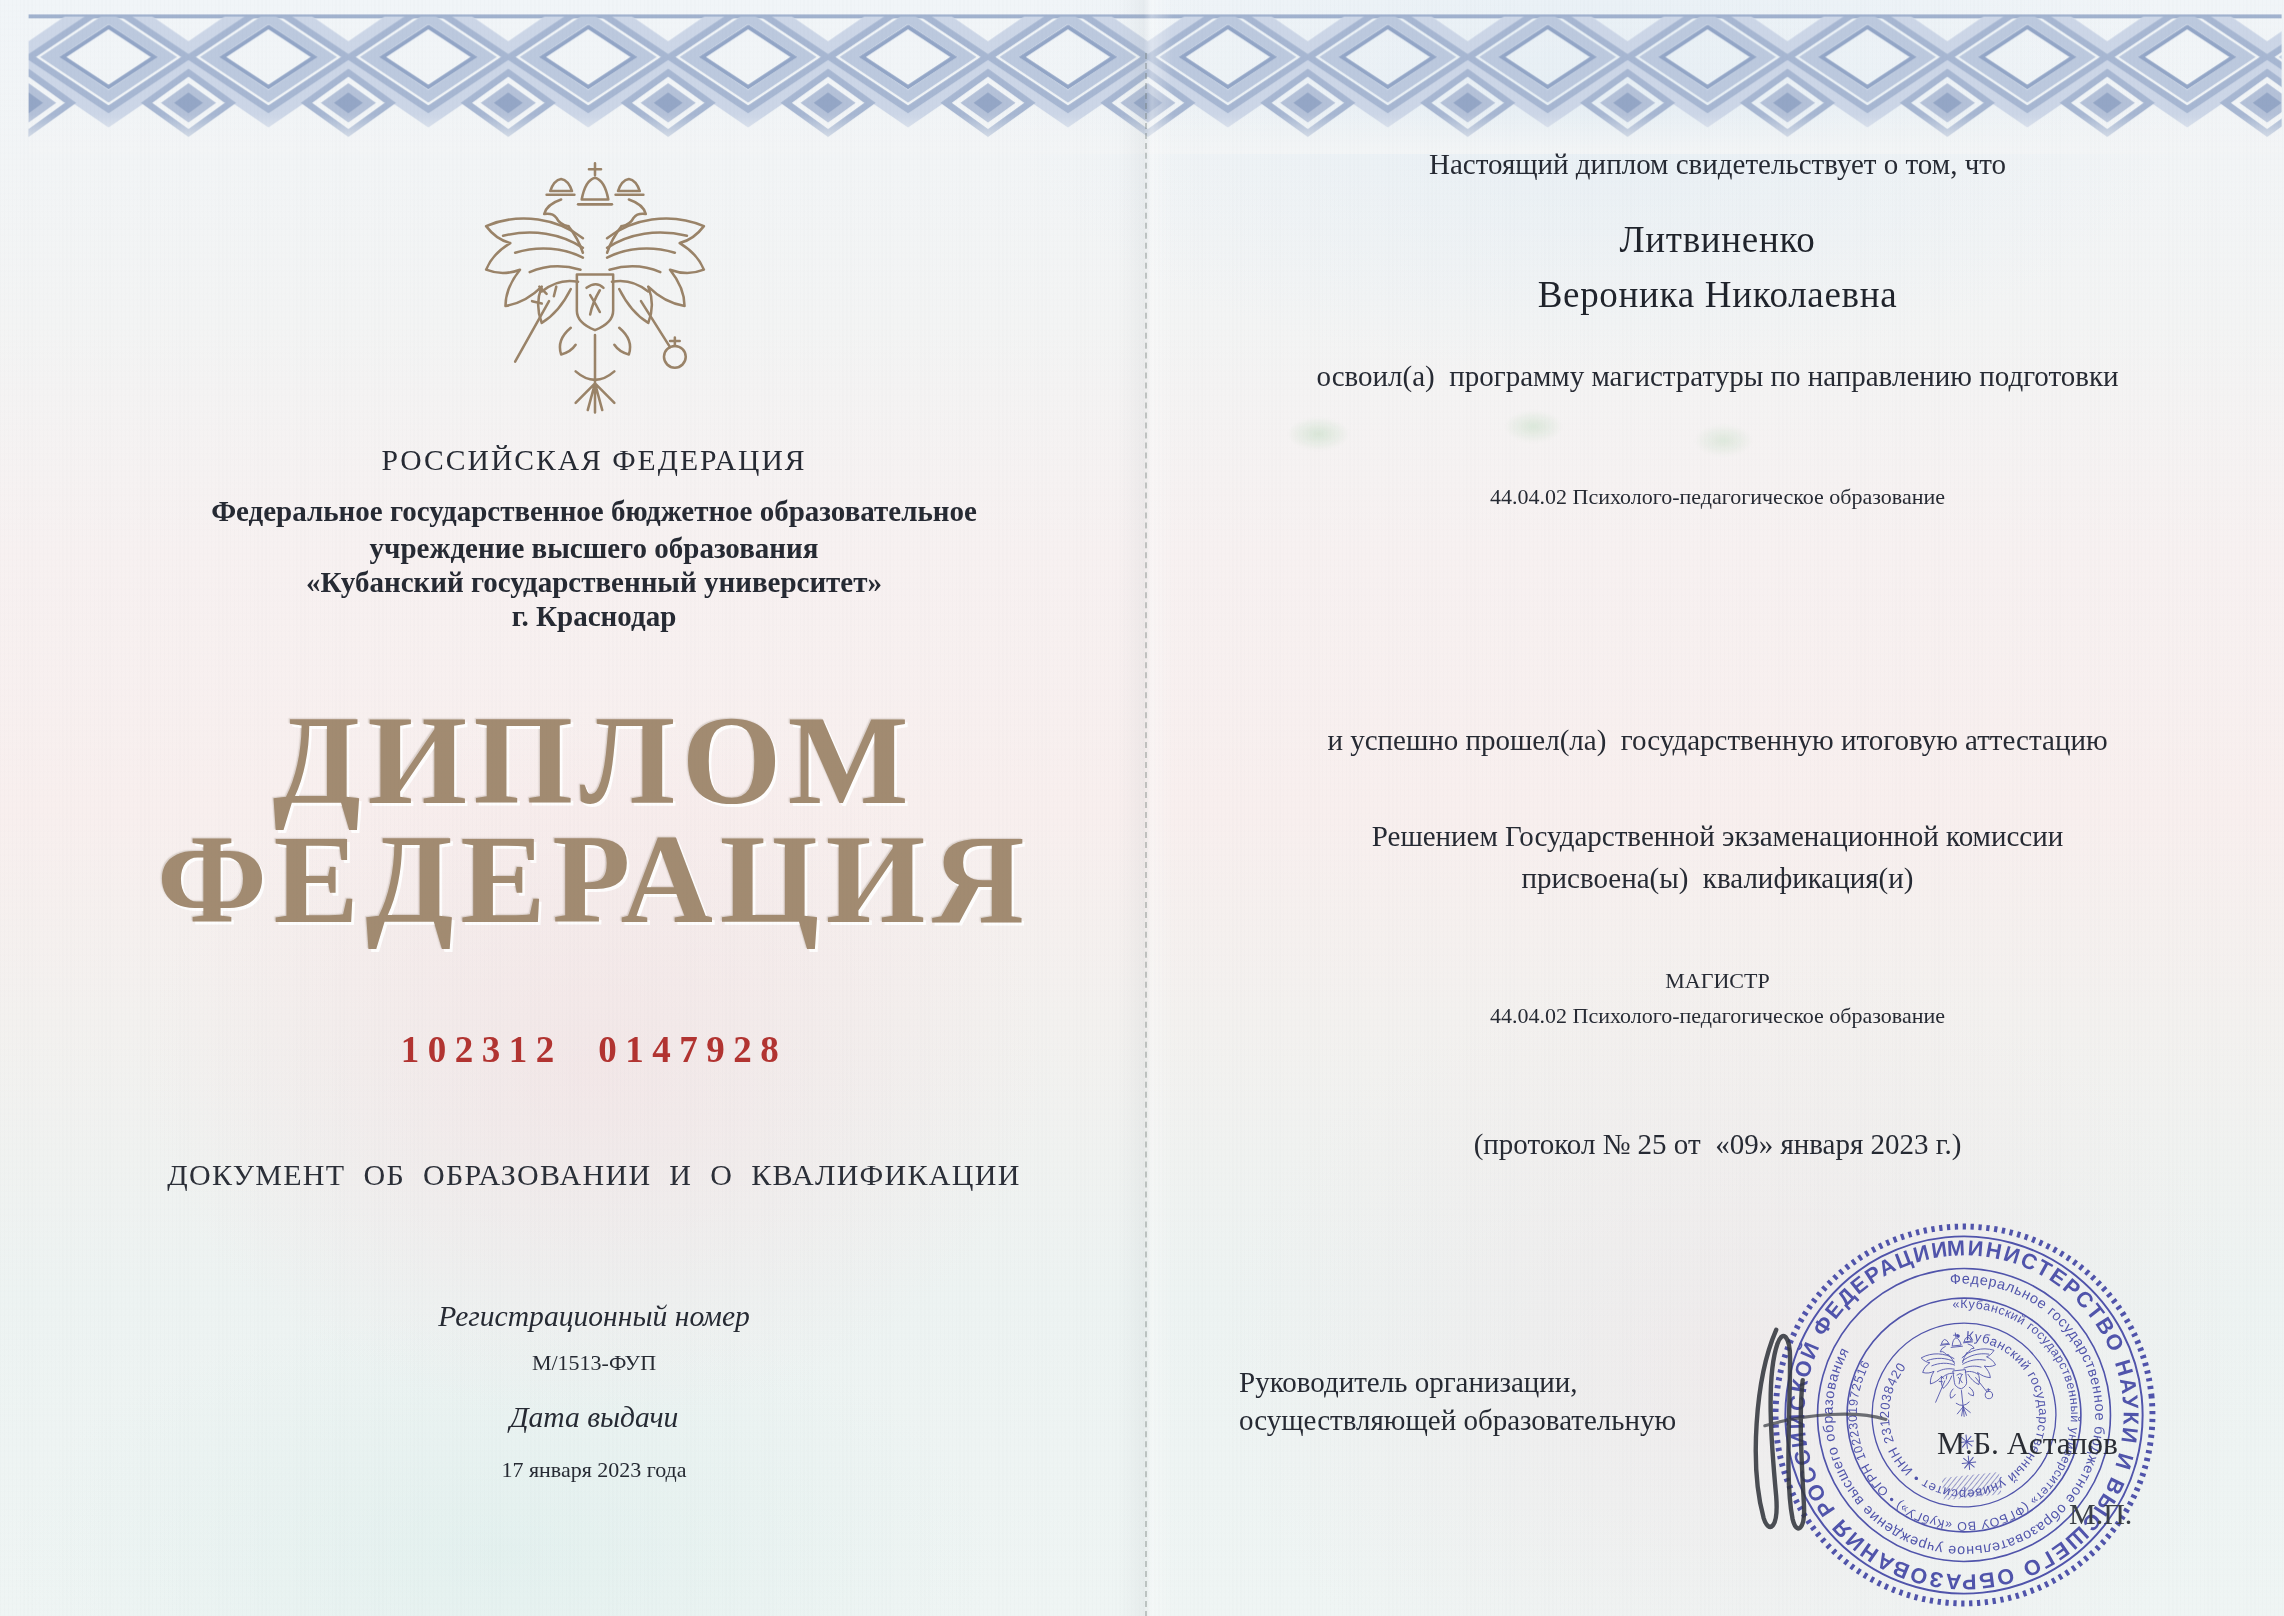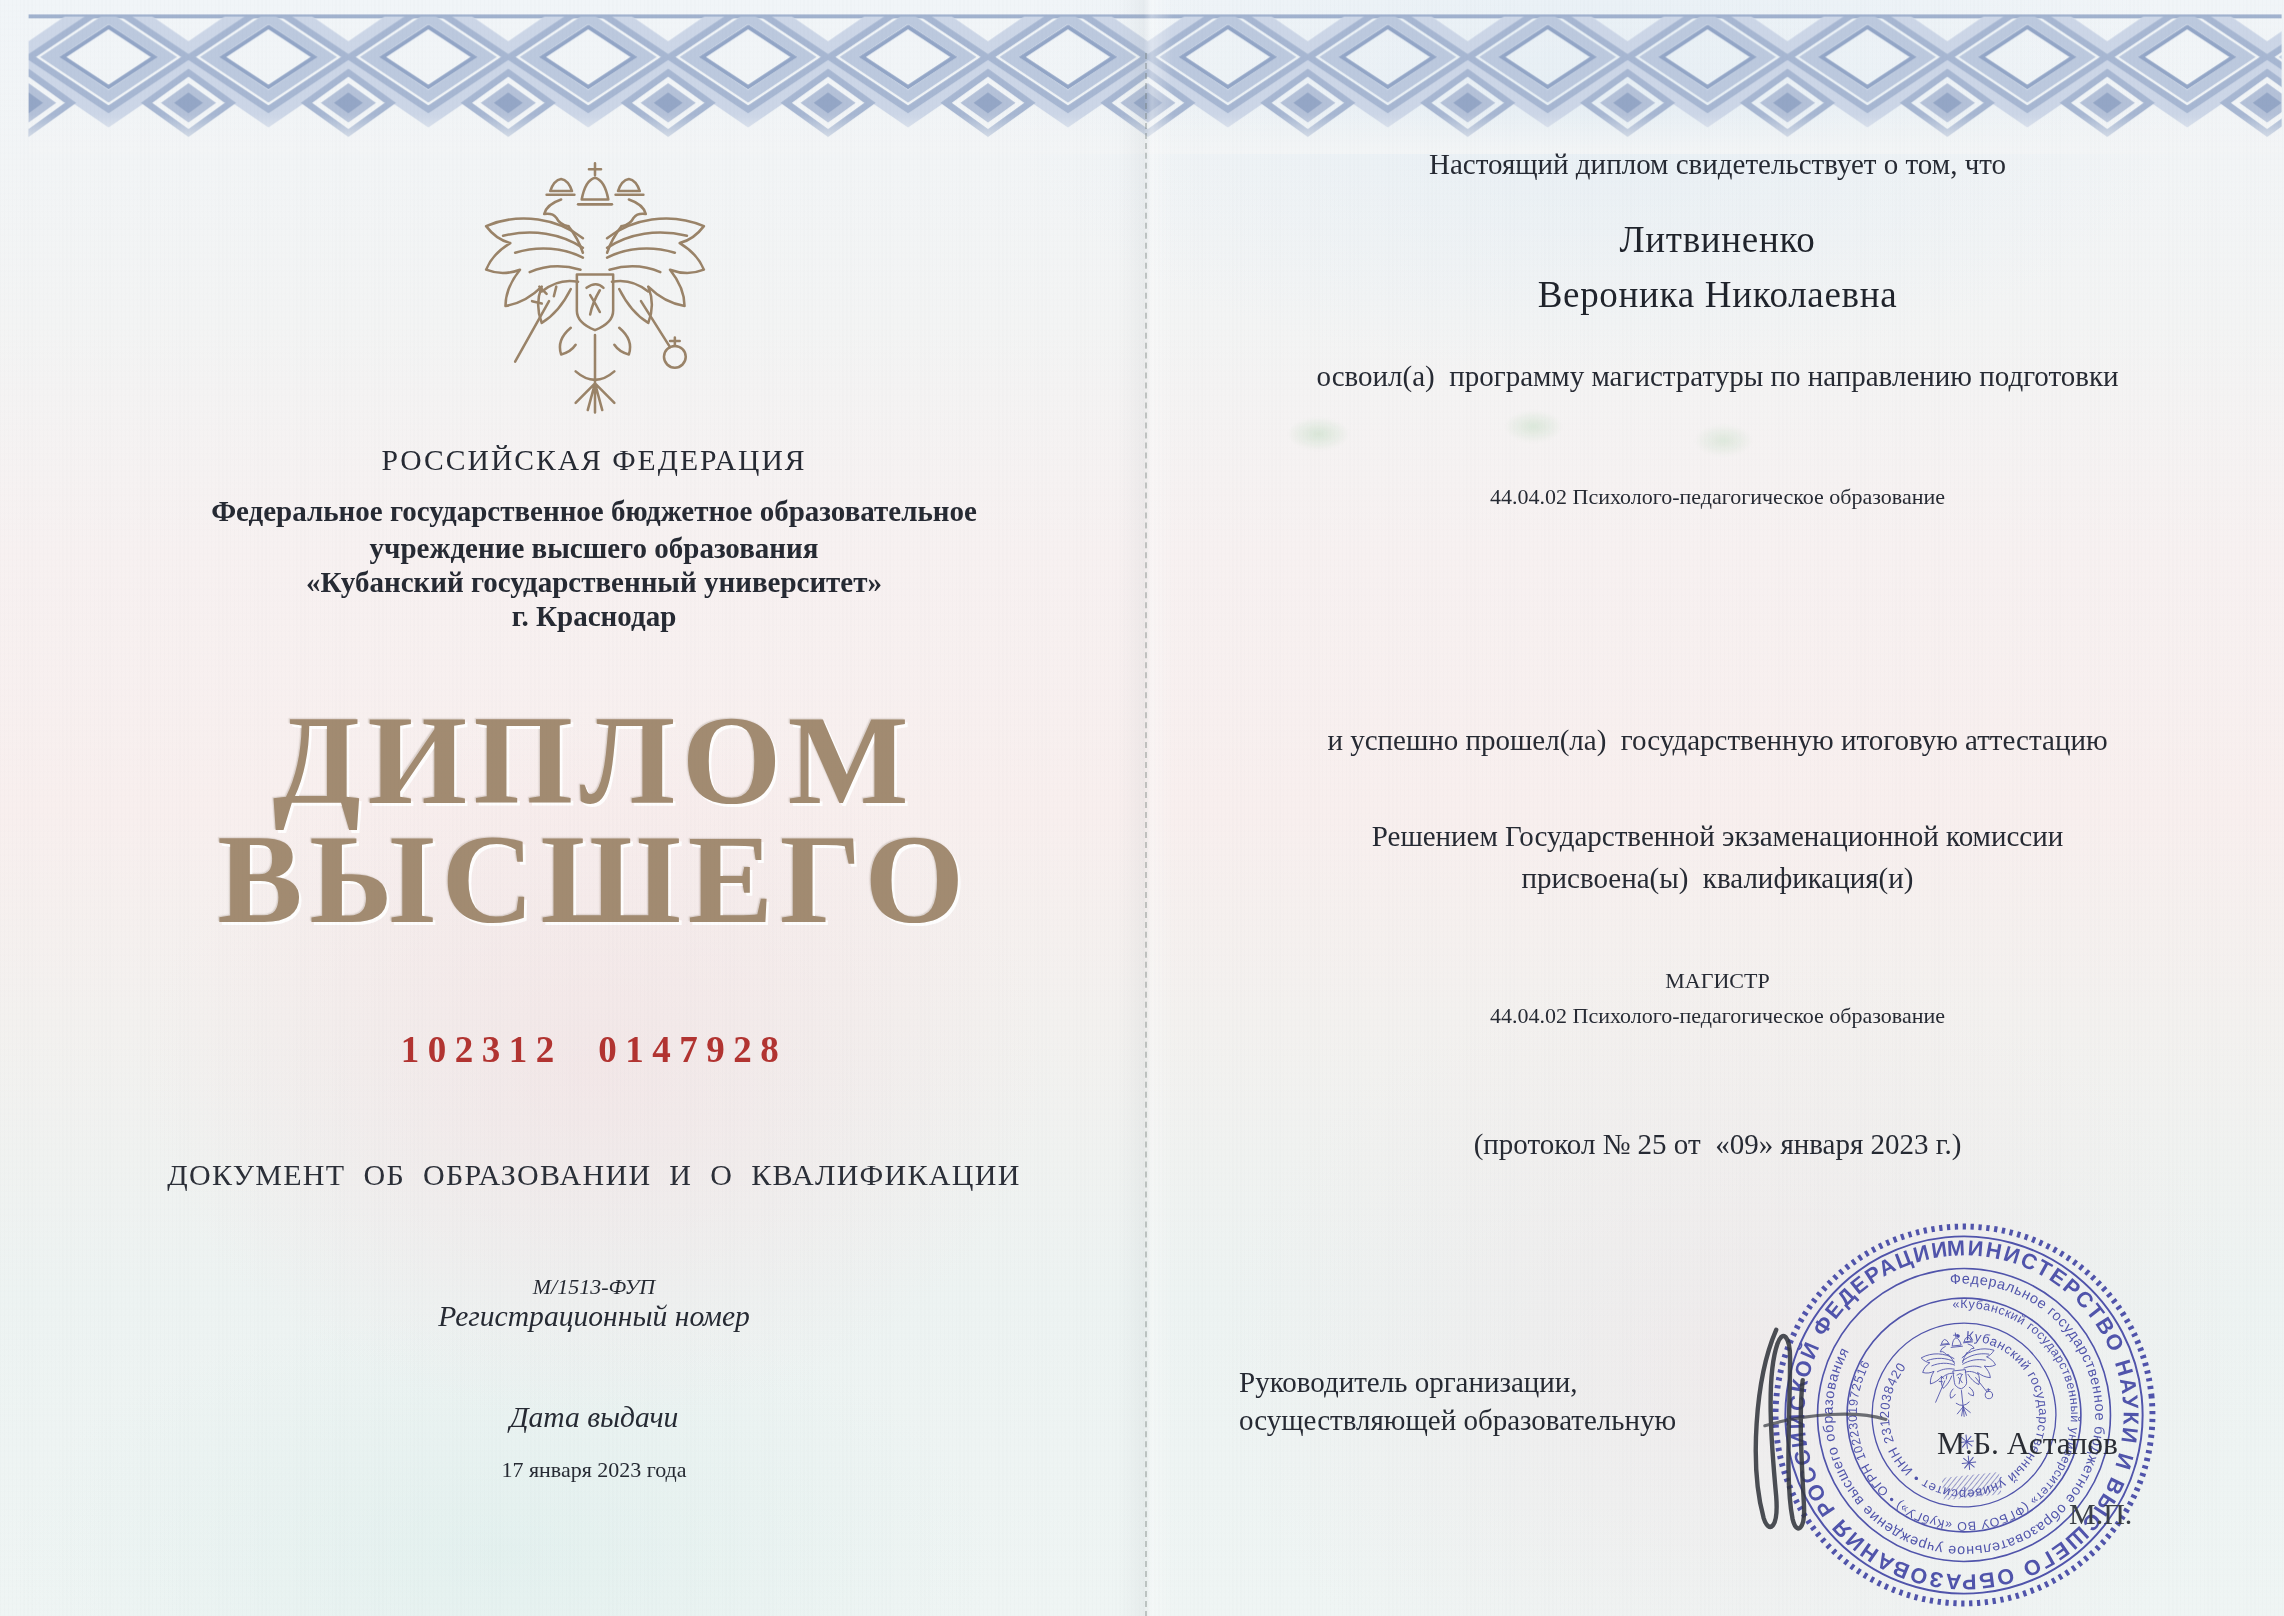--- a/index.html
+++ b/index.html
@@ -120,28 +120,28 @@
     </svg>
 
     <div class="ln l-center country" style="top:444px;">РОССИЙСКАЯ ФЕДЕРАЦИЯ</div>
 
     <div class="ln l-center inst" style="top:494px;">Федеральное государственное бюджетное образовательное</div>
     <div class="ln l-center inst" style="top:531px;">учреждение высшего образования</div>
     <div class="ln l-center inst" style="top:565px;">«Кубанский государственный университет»</div>
     <div class="ln l-center inst" style="top:599px;">г. Краснодар</div>
 
     <div class="ln l-center title" style="top:687px;">ДИПЛОМ</div>
-    <div class="ln l-center title" style="top:806px;">ВЫСШЕГО</div>
+    <div class="ln l-center title" style="top:806px;">ФЕДЕРАЦИЯ</div>
 
     <div class="ln l-center serial" style="top:1028px;">102312  0147928</div>
 
     <div class="ln l-center docstmt" style="top:1158px;">ДОКУМЕНТ ОБ ОБРАЗОВАНИИ И О КВАЛИФИКАЦИИ</div>
 
     <div class="ln l-center ital" style="top:1300px;">Регистрационный номер</div>
-    <div class="ln l-center t46" style="top:1274px;font-style:italic;">М/1513-ФУП</div>
+    <div class="ln l-center t46" style="top:1350px;">М/1513-ФУП</div>
     <div class="ln l-center ital" style="top:1401px;">Дата выдачи</div>
     <div class="ln l-center t46" style="top:1457px;">17 января 2023 года</div>
   </div>
 
   <div>
 
     <div class="ln r-center t44" style="top:148px;">Настоящий диплом свидетельствует о том, что</div>
 
     <div class="ln r-center name" style="top:218px;">Литвиненко</div>
     <div class="ln r-center name" style="top:273px;">Вероника Николаевна</div>

